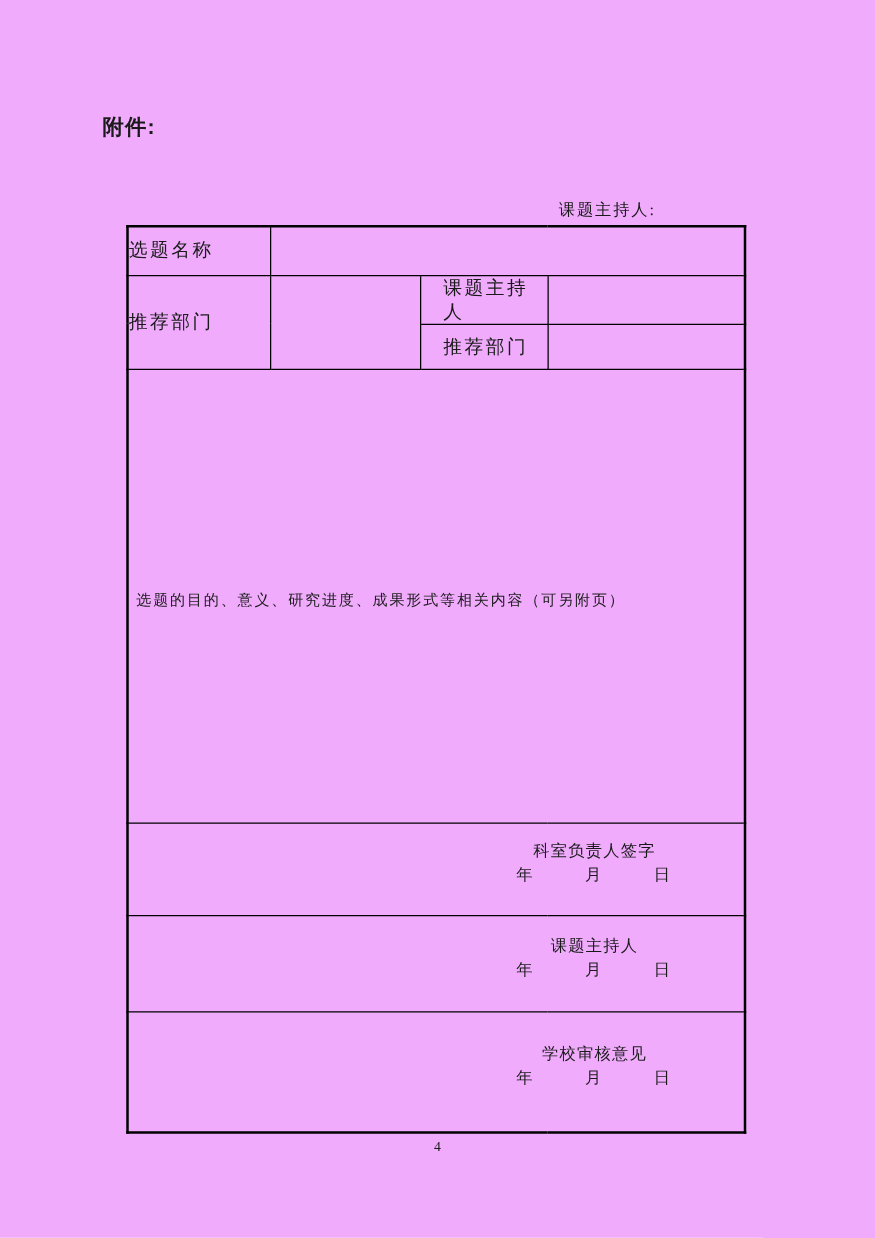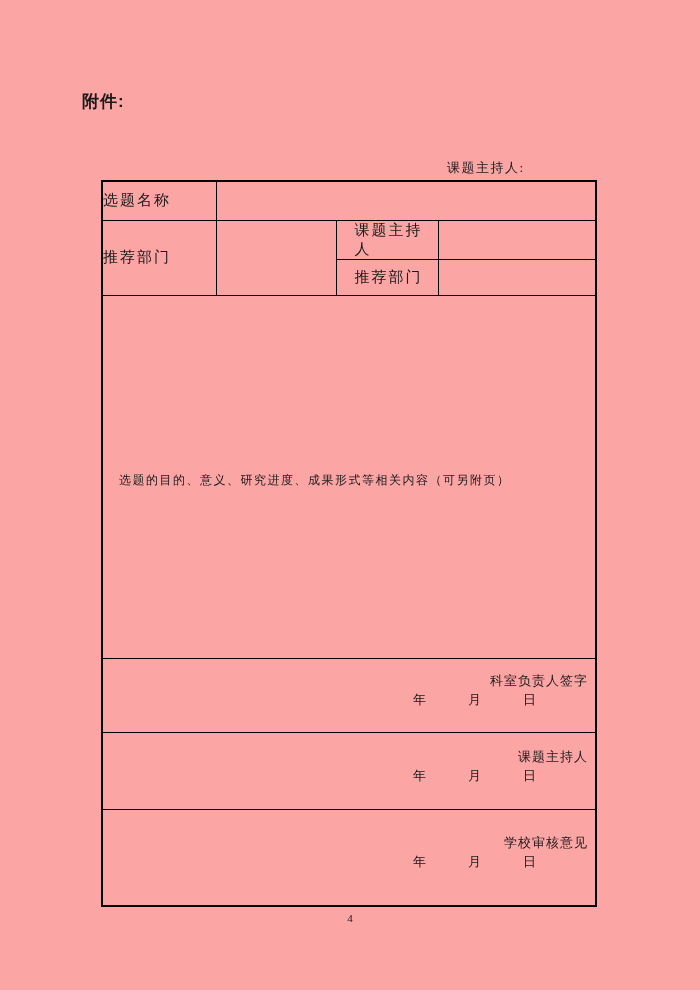--- a/index.html
+++ b/index.html
@@ -4,21 +4,21 @@
 <style>
   * { margin: 0; padding: 0; box-sizing: border-box; }
   html, body { width: 700px; height: 990px; }
   body {
     background: #ffffff;
     font-family: "Liberation Serif", serif;
     color: #1a1a1a;
     position: relative;
     overflow: hidden;
   }
-  .page { position: absolute; inset: 0; background: #fca5a5; }
+  .page { position: absolute; inset: 0; background: #f0abfc; }
 
   .attachment {
     position: absolute; left: 82px; top: 90px;
     font-family: "Liberation Sans", sans-serif;
     font-weight: bold; font-size: 17px; letter-spacing: 1px;
   }
   .title {
     position: absolute; left: 0; top: 122px; width: 700px;
     text-align: center;
     font-family: "Liberation Sans", sans-serif;
@@ -46,38 +46,38 @@
     letter-spacing: 2px;
   }
   td.label-cell.sub {
     text-align: left;
     padding-left: 18px;
   }
   td.value-cell { padding-left: 6px; }
 
   td.content-cell {
     vertical-align: top;
-    padding: 7px 6px 0 16px;
+    padding: 7px 6px 0 6px;
   }
   .content-note {
     font-size: 12px;
     letter-spacing: 1.5px;
     line-height: 1.4;
   }
 
   td.sig-cell { vertical-align: bottom; }
   .sig-block {
     margin-left: 260px;
     margin-bottom: 8px;
     width: 225px;
     font-size: 13px;
     letter-spacing: 1px;
     line-height: 1.45;
   }
-  .sig-label { text-align: right; }
+  .sig-label { text-align: center; }
   .sig-date {
     padding-left: 50px;
     display: flex;
     gap: 41px;
   }
 
   .page-number {
     position: absolute; left: 0; top: 912px; width: 700px;
     text-align: center;
     font-size: 11px;

